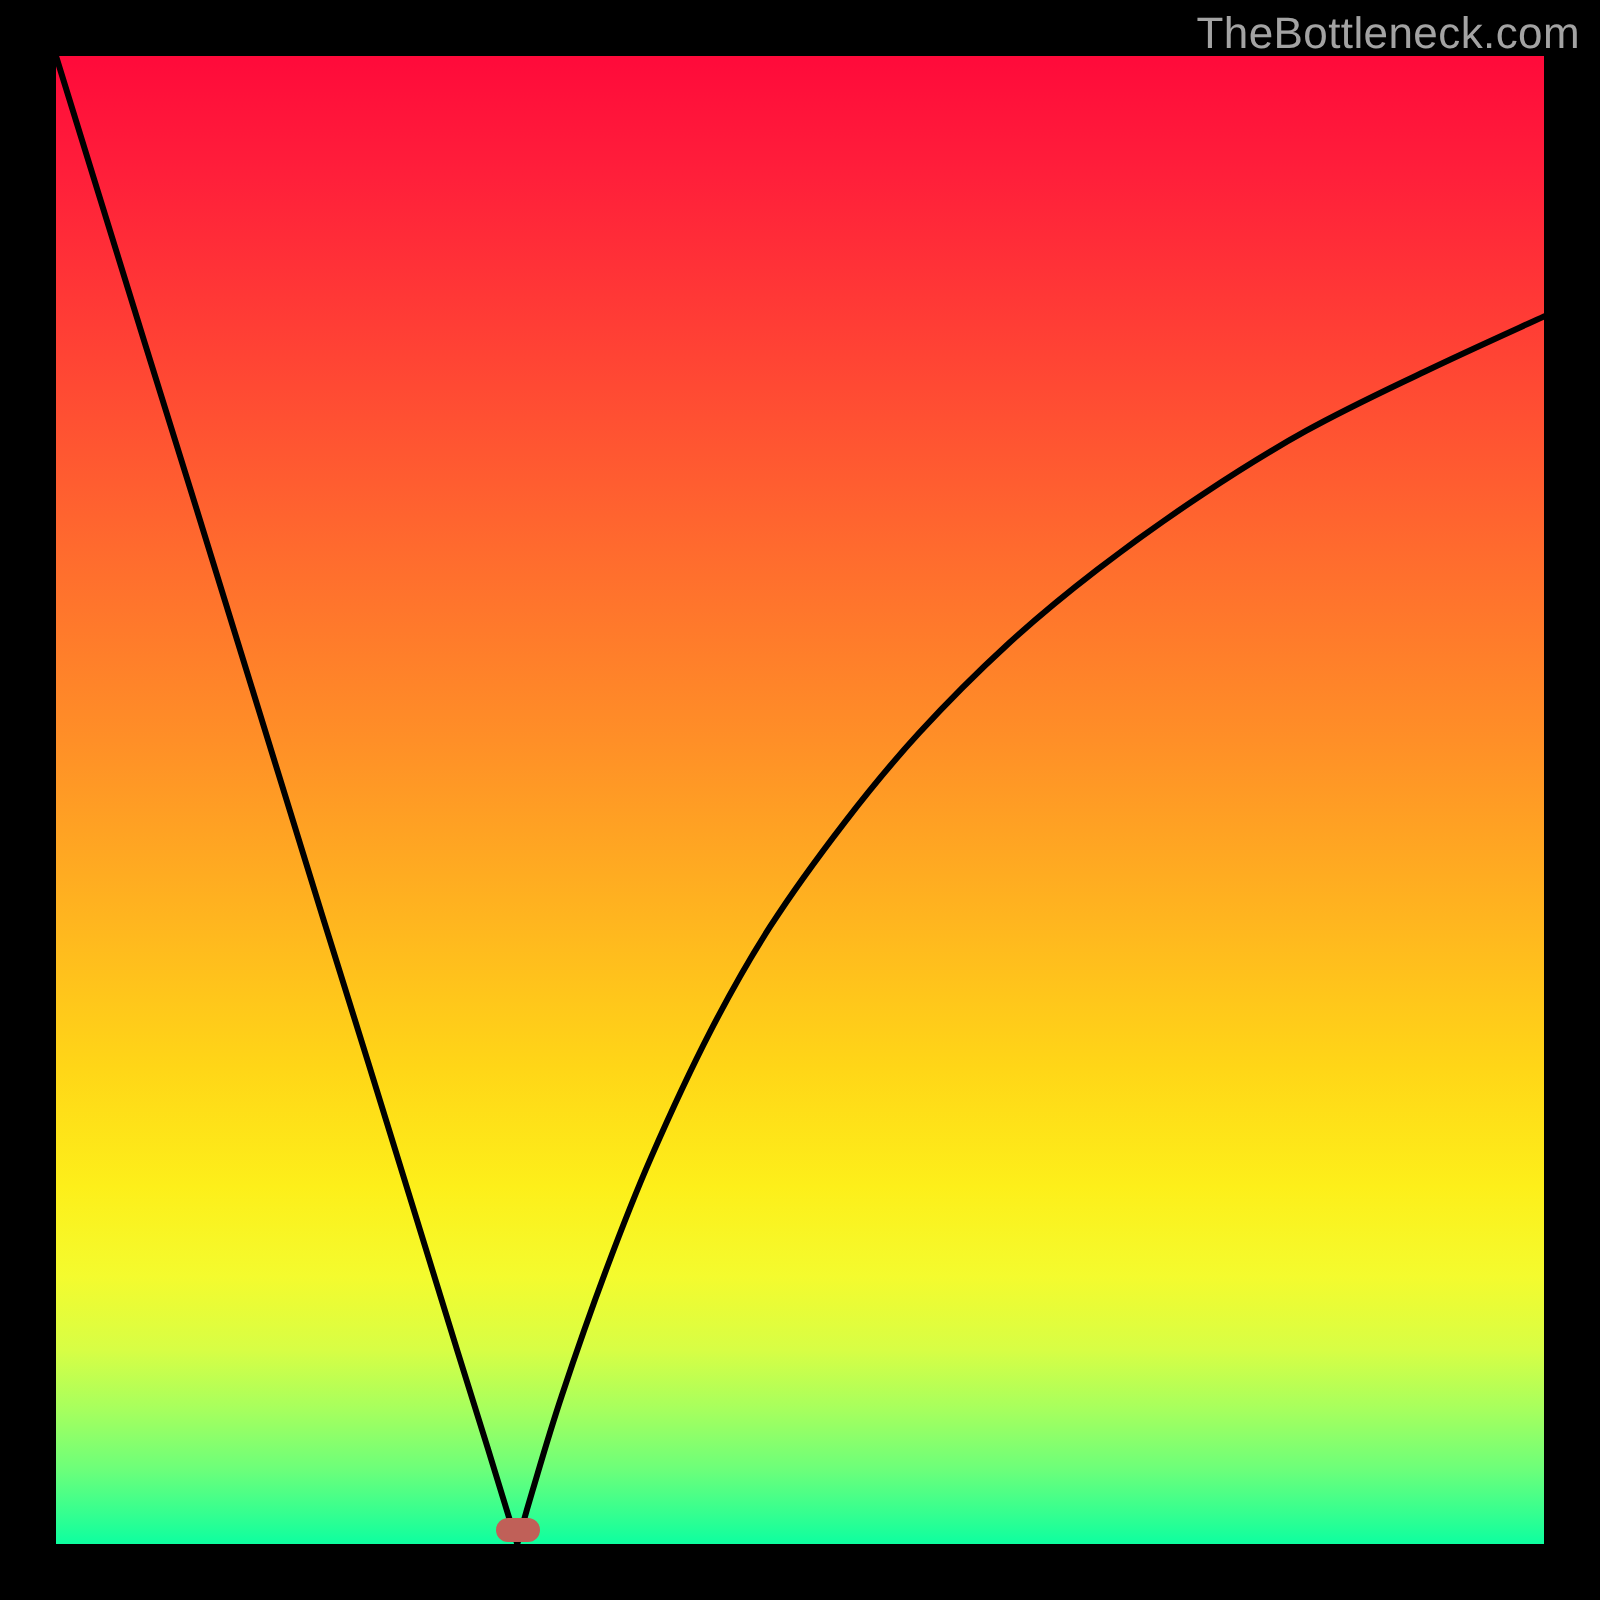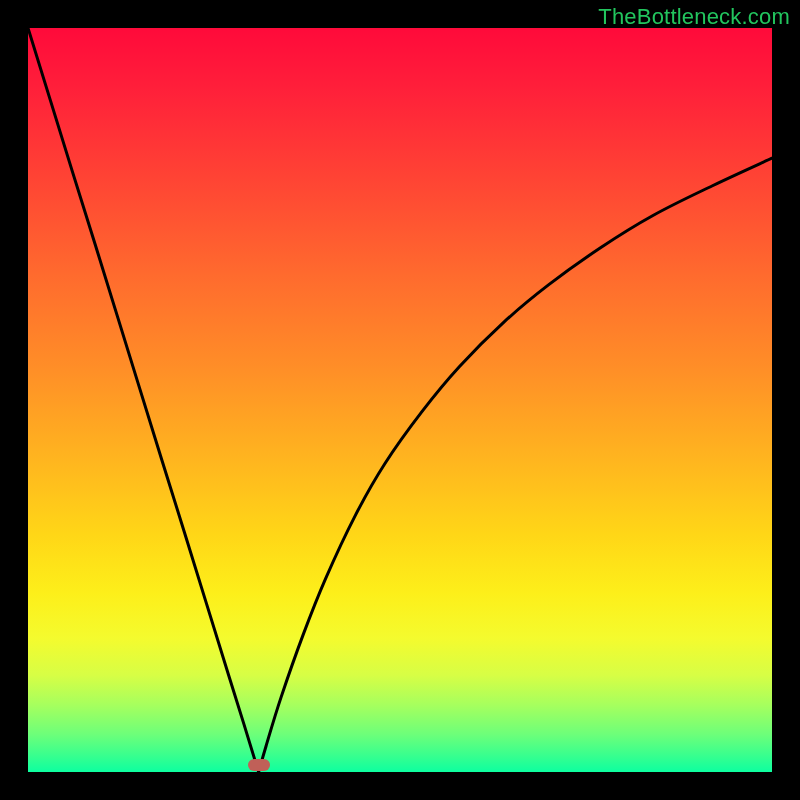--- a/index.html
+++ b/index.html
@@ -38,21 +38,21 @@
       #a6ff5e 91%,
       #6cff7a 95%,
       #34ff90 98%,
       #0dffa0 100%
     );
   }
   .watermark {
     position: absolute;
     top: 4px;
     right: 10px;
-    color: #22c55e;
+    color: #a3a3a3;
     font-size: 22px;
     letter-spacing: 0.2px;
     user-select: none;
   }
   svg.curve {
     position: absolute;
     left: 0;
     top: 0;
     width: 744px;
     height: 744px;

